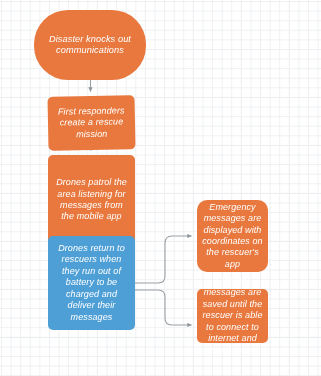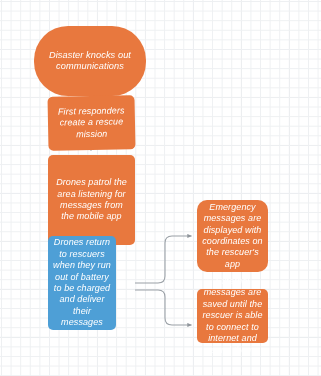--- a/index.html
+++ b/index.html
@@ -54,21 +54,20 @@
     width: 100%;
   }
   .n-start {
     left: 34px;
     top: 10px;
     width: 112px;
     height: 70px;
     background: #e8783e;
     border-radius: 34px;
     font-size: 9.2px;
-    margin-top: 16px;
   }
   .n-first {
     left: 48px;
     top: 96px;
     width: 87px;
     height: 54px;
     background: #e8783e;
     border-radius: 5px;
     transform: rotate(-1.1deg);
   }
@@ -76,21 +75,21 @@
     left: 48px;
     top: 155px;
     width: 87px;
     height: 90px;
     background: #e8783e;
     border-radius: 5px;
   }
   .n-return {
     left: 48px;
     top: 236px;
-    width: 68px;
+    width: 87px;
     height: 94px;
     background: #4e9fd6;
     border-radius: 5px;
   }
   .n-emergency {
     left: 197px;
     top: 200px;
     width: 71px;
     height: 72px;
     background: #e8783e;

